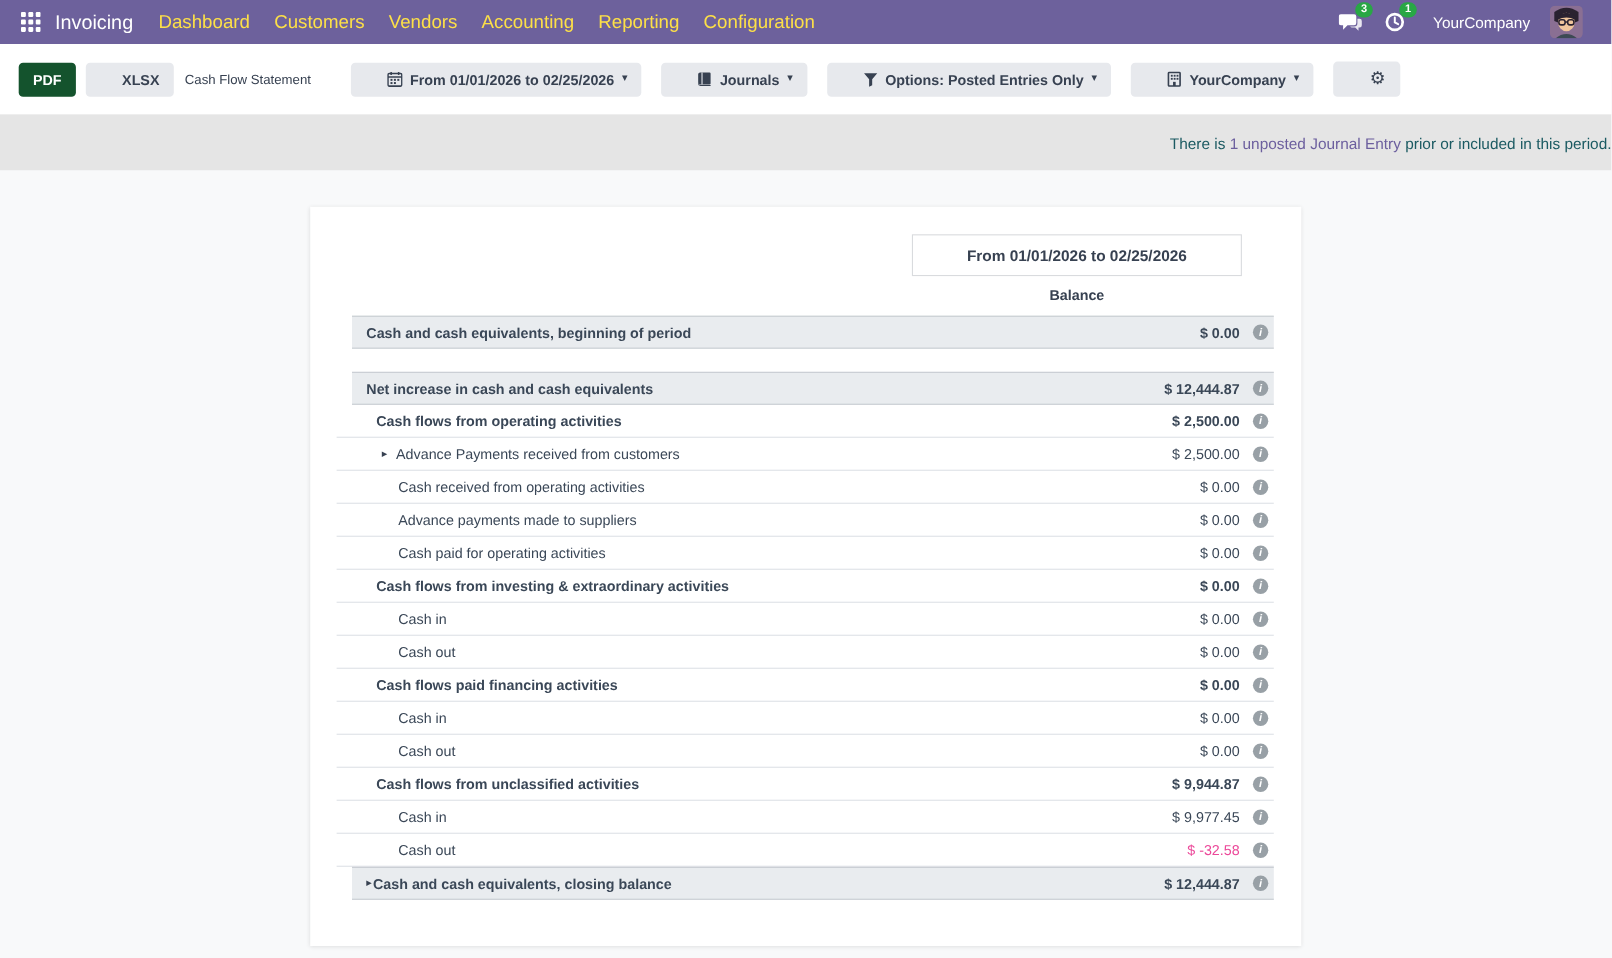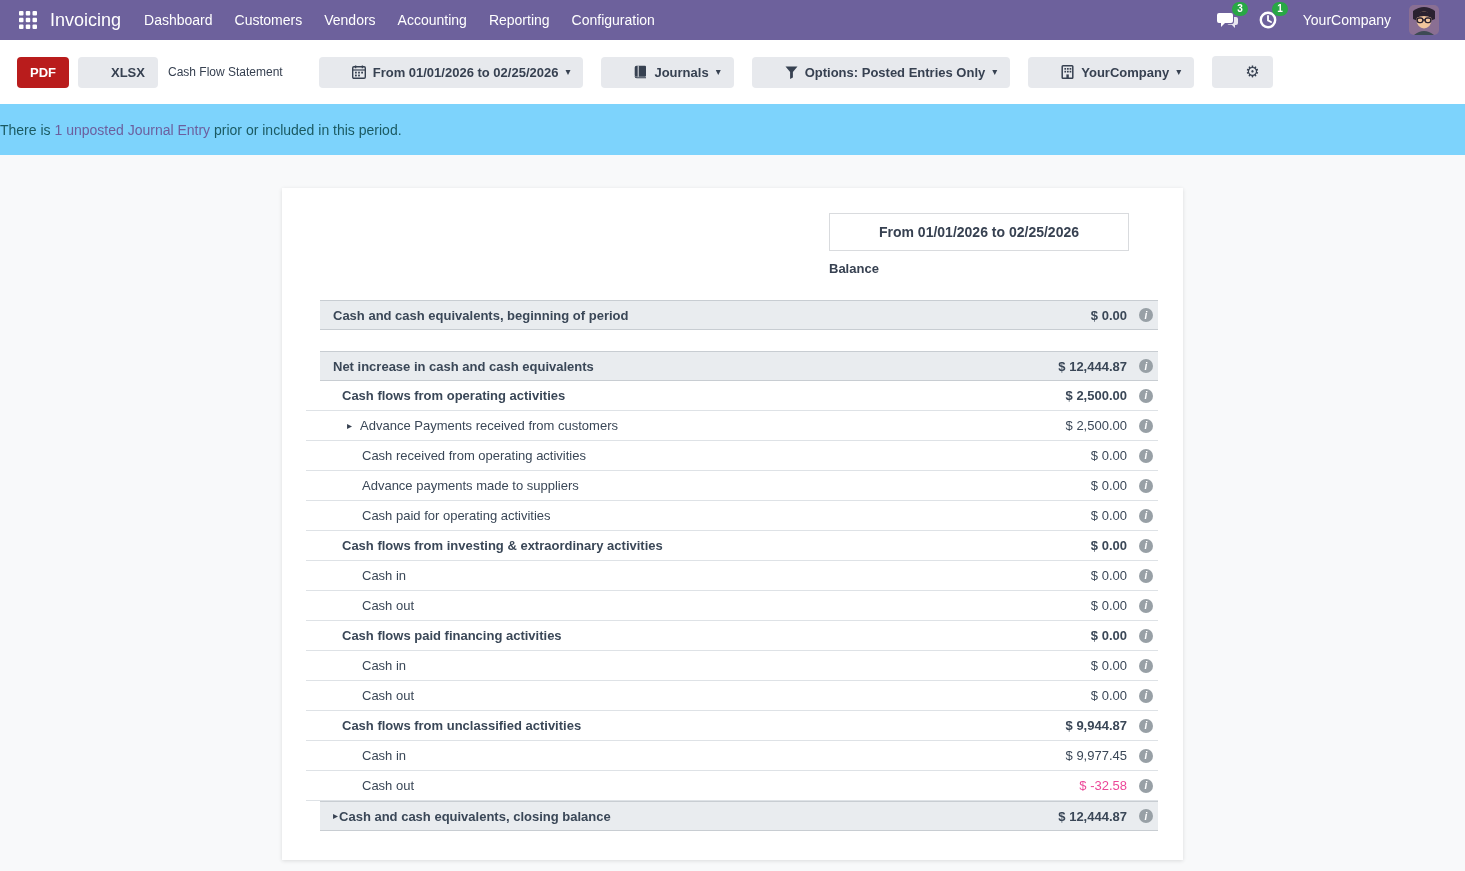--- a/index.html
+++ b/index.html
@@ -5,54 +5,54 @@
   * { margin:0; padding:0; box-sizing:border-box; }
   html,body { width:1465px; height:871px; overflow:hidden;
     font-family:"Liberation Sans","DejaVu Sans",sans-serif; background:#f8f9fa; }
 
   
   .navbar { height:40px; background:#6d619c; display:flex; align-items:center;
     padding:0 26px 0 12px; color:#fff; }
   .apps-btn { width:32px; height:40px; display:flex; align-items:center; justify-content:center; cursor:pointer; }
   .brand { font-size:18px; font-weight:500; padding:0 12px 0 6px; cursor:pointer; }
   .nav-menu { display:flex; align-items:center; height:40px; }
-  .nav-item { font-size:14px; padding:0 11px; line-height:40px; cursor:pointer; color:#ffffff; }
+  .nav-item { font-size:17px; padding:0 11px; line-height:40px; cursor:pointer; color:#fde047; }
   .nav-right { margin-left:auto; display:flex; align-items:center; gap:14px; }
   .icon-badge-wrap { position:relative; width:26px; height:26px; display:flex; align-items:center; justify-content:center; cursor:pointer; }
   .badge { position:absolute; top:-5px; right:-7px; background:#28a745; color:#fff;
     font-size:10px; font-weight:700; border-radius:9px; padding:1px 5px; line-height:12px; }
   .company-name { font-size:14px; margin:0 4px 0 8px; cursor:pointer; }
   .avatar { width:30px; height:30px; border-radius:5px; overflow:hidden; cursor:pointer; flex:none; }
 
   
   .toolbar { height:64px; background:#fff; display:flex; align-items:center; padding:0 17px; }
   .btn { border:none; border-radius:4px; font-family:inherit; font-size:13px; font-weight:700;
     padding:8px 13px; cursor:pointer; display:inline-flex; align-items:center; gap:7px; }
-  .btn-primary { background:#b91c1c; color:#fff; }
+  .btn-primary { background:#14532d; color:#fff; }
   .btn-light { background:#e7e9ed; color:#374151;padding-left:33px; }
   .btn + .btn { margin-left:9px; }
   .page-title { font-size:12px; color:#374151; margin:0 20px 0 10px; white-space:nowrap; }
   .filters { display:flex; align-items:center; gap:9px; margin-left:16px; }
   .caret-down { font-size:10px; line-height:1; }
   .gear-glyph { font-size:16px; line-height:1; }
 
   
-  .banner { height:51px; background:#7dd3fc; display:flex; align-items:center; justify-content:flex-start;
+  .banner { height:51px; background:#e5e5e5; display:flex; align-items:center; justify-content:flex-end;
     font-size:14px; color:#1b5a62; }
   .banner a { color:#6c5f9e; text-decoration:none; cursor:pointer; }
 
   
   .main { padding-top:33px; height:716px; background:#f8f9fa; }
   .card { width:901px; margin:0 auto; background:#fff; height:672px;
     box-shadow:0 1px 4px rgba(0,0,0,.12); padding:25px 25px 0 24px; }
   .period-box { width:300px; height:38px; margin-left:523px; border:1px solid #d9dbde;
     display:flex; align-items:center; justify-content:center;
     font-size:14px; font-weight:700; color:#374151; }
-  .balance-label { width:300px; margin-left:523px; font-size:13px;
-    font-weight:700; color:#374151; padding:10px 0 24px; }
+  .balance-label { width:300px; margin-left:523px; text-align:center; font-size:13px;
+    font-weight:700; color:#374151; padding:10px 0 11px; }
 
   .trow { height:30px; display:flex; align-items:center; font-size:13px; color:#3a4757;
     border-bottom:1px solid #dee2e6; cursor:pointer; }
   .trow.gray { background:#e9ecef; border-bottom-color:#c8cdd2; }
   .trow.topline { border-top:1px solid #c8cdd2; }
   .spacer { height:21px; }
   .l0 { padding-left:13px;margin-left:14px; } .l1 { padding-left:36px;text-align:right; } .l2 { padding-left:56px; }
   .b .rname, .b .rval { font-weight:700; }
   .rname { white-space:nowrap; }
   .rval { margin-left:auto; white-space:nowrap; }

